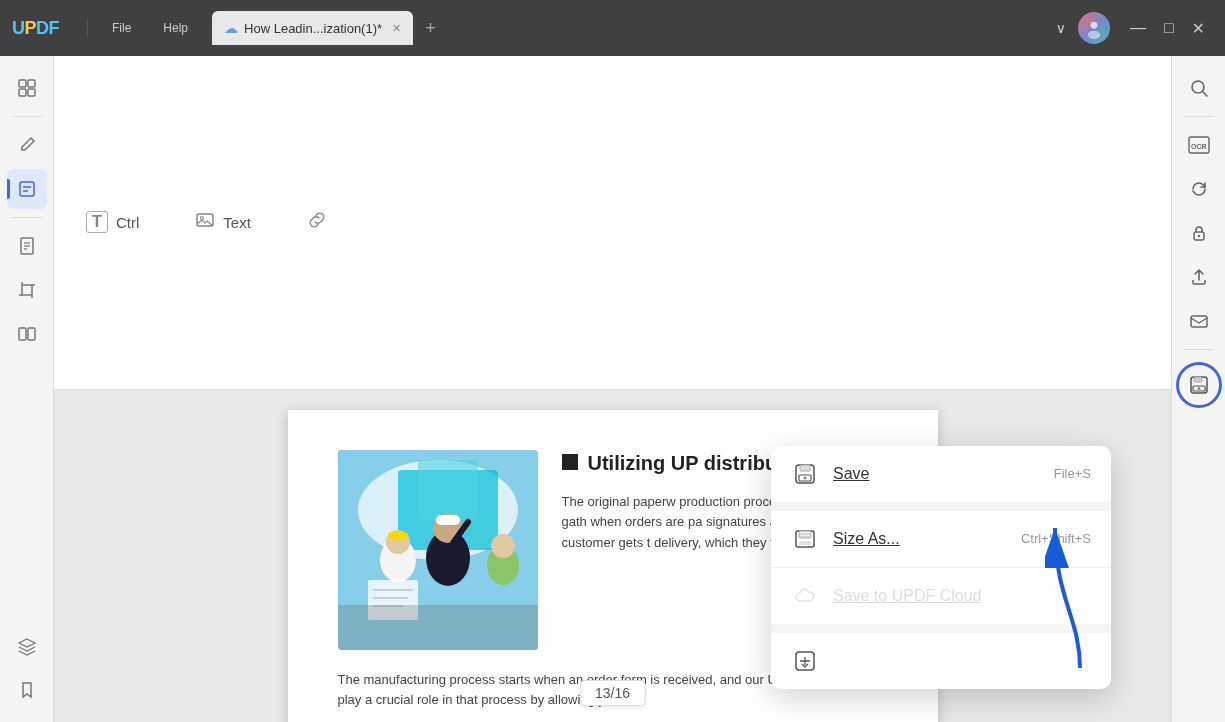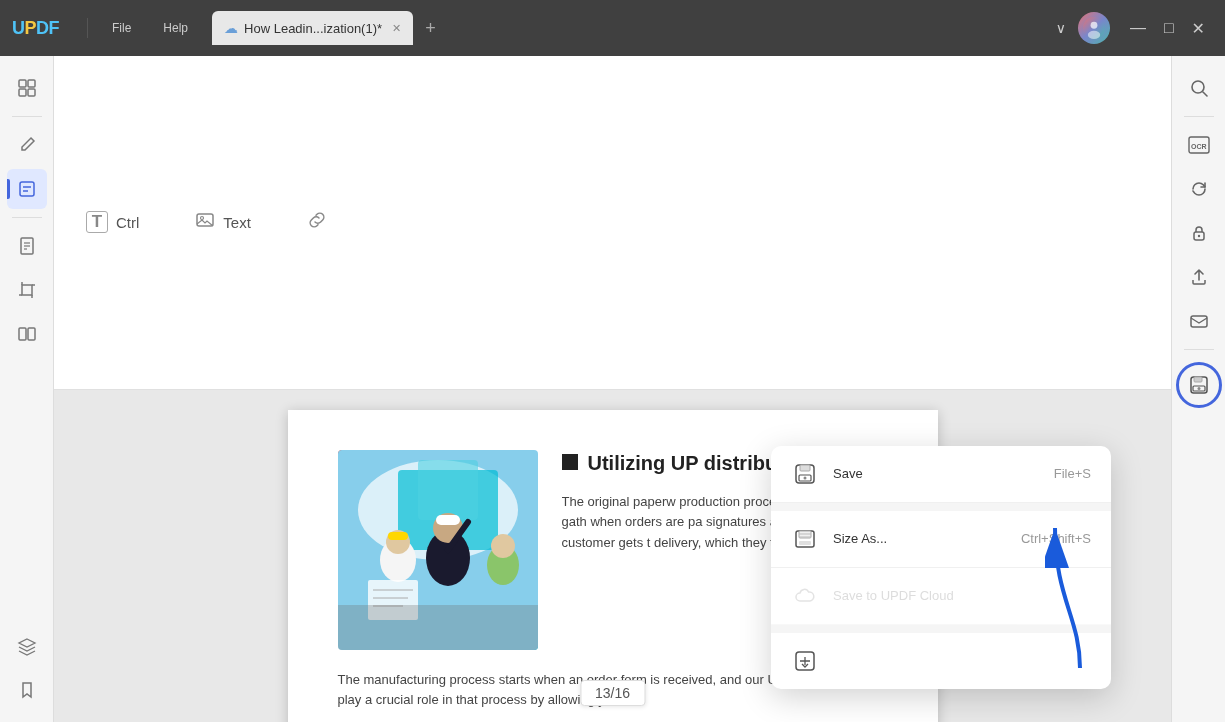--- a/index.html
+++ b/index.html
@@ -315,22 +315,23 @@
     .save-menu-item.disabled { opacity: 0.4; cursor: default; }
     .save-icon {
       width: 28px; height: 28px;
       display: flex; align-items: center; justify-content: center;
       font-size: 20px;
       color: #555;
       flex-shrink: 0;
     }
     .save-label {
       flex: 1;
-      font-size: 13px;
+      font-size: 16px;
       color: #333;
+      text-decoration: underline;
     }
     .save-shortcut {
       font-size: 13px;
       color: #999;
     }
     .save-group-divider { height: 8px; background: #f5f5f5; }
 
     
     .blue-arrow {
       position: absolute;

